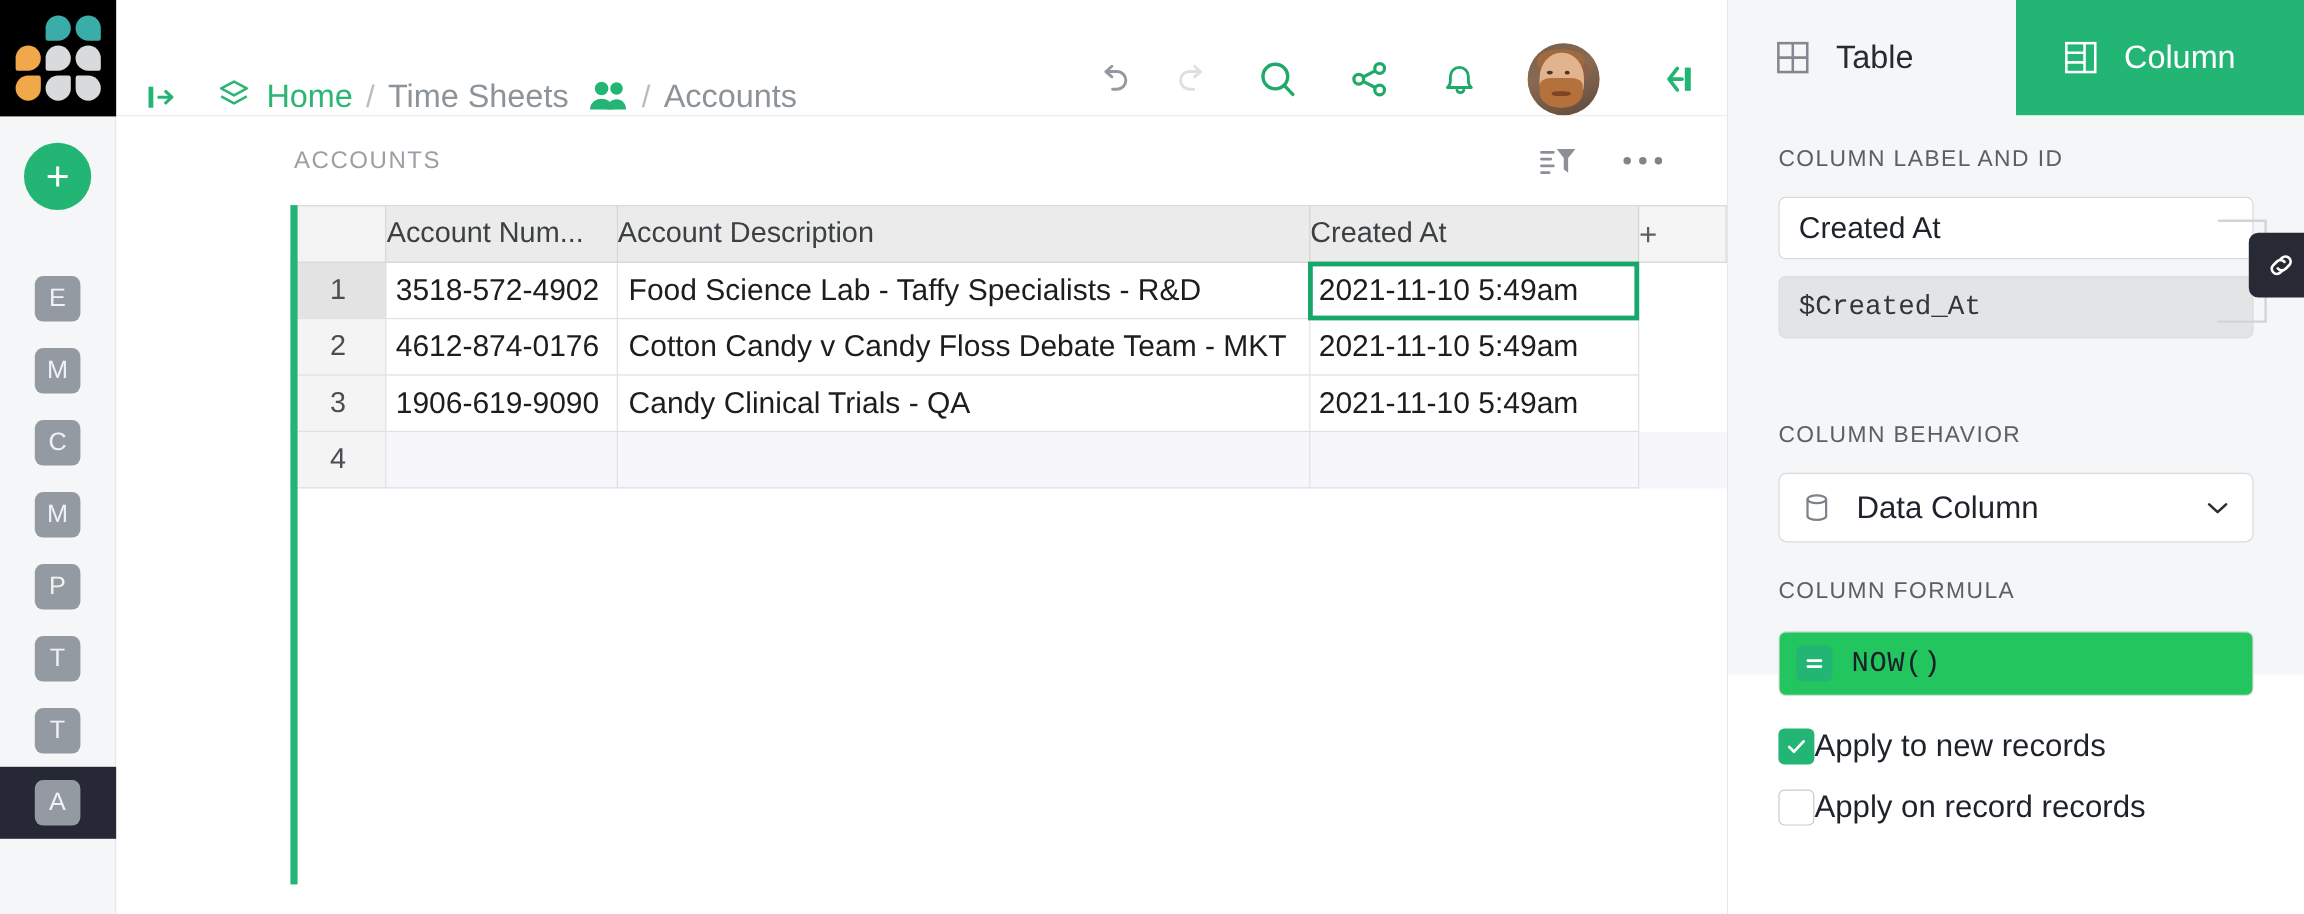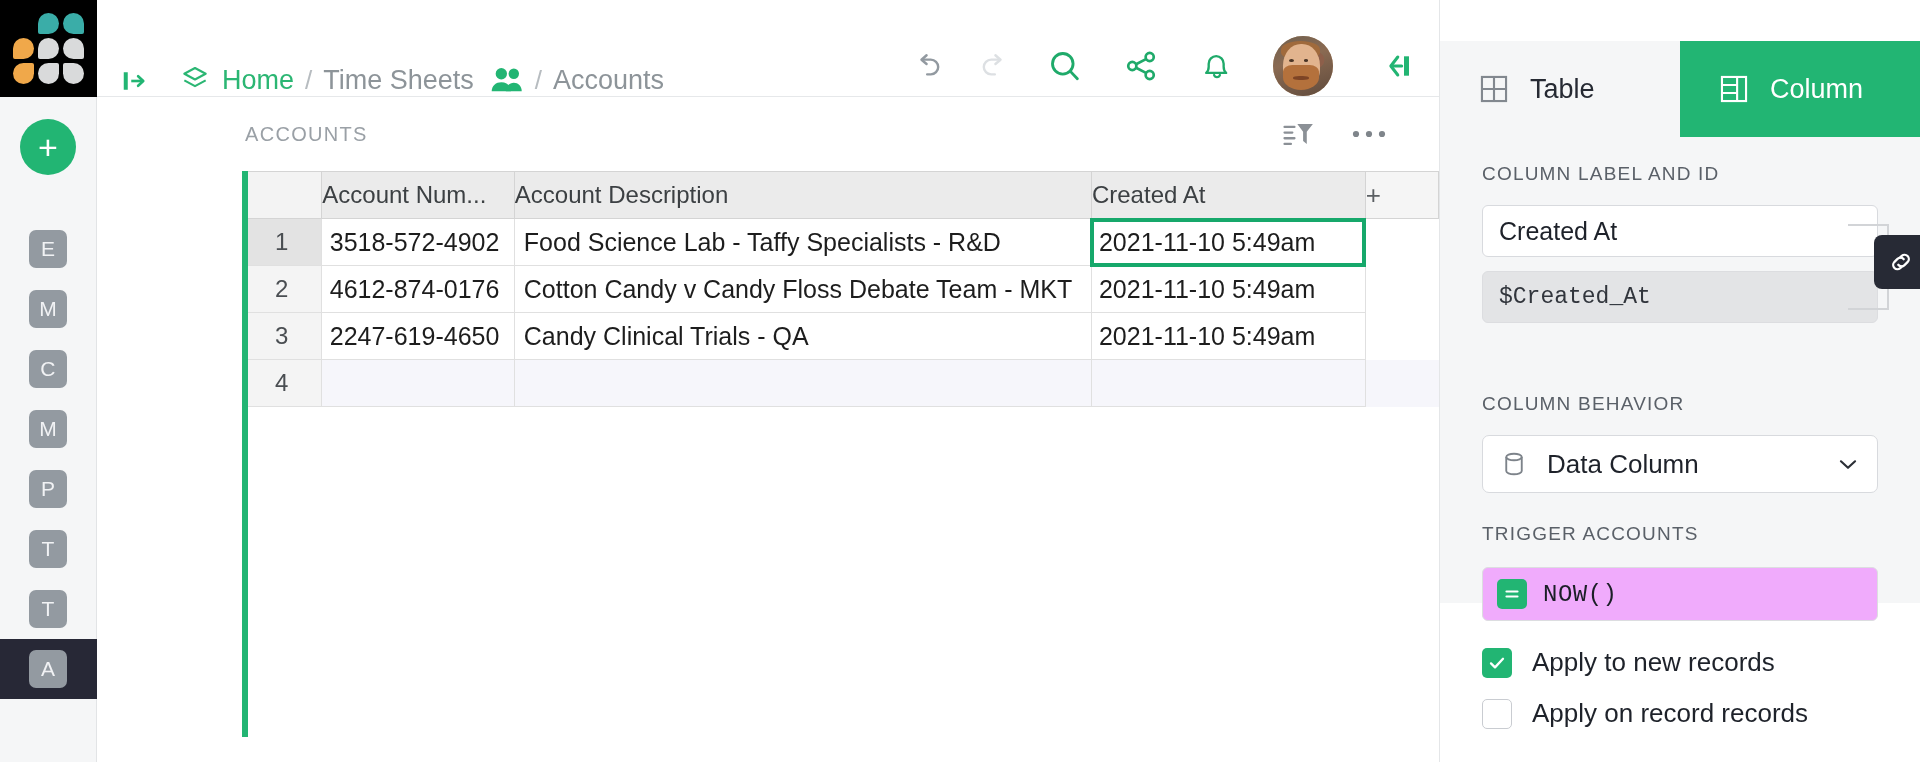--- a/index.html
+++ b/index.html
@@ -156,21 +156,21 @@
   tbody tr.empty td.gut { background: #f4f4f4; }
 
   td.cell-selected {
     outline: 4px solid #16a86b; outline-offset: -3px;
     position: relative; z-index: 3; background: #fff !important;
   }
 
   
   .panel {
     width: 480px; flex: 0 0 480px; height: 562px;
-    background: #f5f6f7; display: flex; flex-direction: column; margin-top: 41px;
+    background: #f5f6f7; display: flex; flex-direction: column;
   }
   .panel-tabs { display: flex; height: 96px; flex: 0 0 96px; }
   .ptab {
     flex: 1 1 50%; display: flex; align-items: center; gap: 19px;
     padding-left: 37px; cursor: pointer;
     font-size: 27px;
   }
   .ptab.inactive { background: #f5f6f7; color: #262a33; }
   .ptab.active { background: #22b573; color: #ffffff; }
 
@@ -196,30 +196,30 @@
   }
 
   .select-box {
     height: 58px; border-radius: 7px; background: #fff; border: 1px solid #d8dade;
     display: flex; align-items: center; padding: 0 16px; gap: 18px;
     font-size: 26px; color: #1e222a; cursor: pointer;
   }
   .select-box .chev { margin-left: auto; }
 
   .formula-box {
-    height: 54px; border-radius: 6px; background: #f0abfc; border: 1px solid #dcdde0;
+    height: 54px; border-radius: 6px; background: #22c55e; border: 1px solid #dcdde0;
     display: flex; align-items: center; padding: 0 14px; gap: 16px;
   }
   .fx-badge {
     width: 30px; height: 30px; border-radius: 5px; background: #22b573;
     display: flex; align-items: center; justify-content: center; flex: 0 0 30px;
   }
   .fx-text { font-family: "Liberation Mono", monospace; font-size: 24px; color: #1b1f27; letter-spacing: .5px; }
 
-  .check-row { display: flex; align-items: center; gap: 20px; cursor: pointer; }
+  .check-row { display: flex; align-items: center; cursor: pointer; }
   .chk {
     width: 30px; height: 30px; border-radius: 5px; flex: 0 0 30px;
     display: flex; align-items: center; justify-content: center;
   }
   .chk.on { background: #22b573; }
   .chk.off { background: #ffffff; border: 1px solid #c9ccd1; }
   .check-lbl { font-size: 26px; color: #1e222a; }
 </style>
 </head>
 <body>
@@ -415,21 +415,21 @@
             </tr>
             <tr>
               <td class="gut">2</td>
               <td class="num">4612-874-0176</td>
               <td class="desc">Cotton Candy v Candy Floss Debate Team - MKT</td>
               <td class="date">2021-11-10 5:49am</td>
               <td class="pad"></td>
             </tr>
             <tr>
               <td class="gut">3</td>
-              <td class="num">2247-619-4650</td>
+              <td class="num">1906-619-9090</td>
               <td class="desc">Candy Clinical Trials - QA</td>
               <td class="date">2021-11-10 5:49am</td>
               <td class="pad"></td>
             </tr>
             <tr class="empty">
               <td class="gut">4</td>
               <td class="num"></td>
               <td class="desc"></td>
               <td class="date"></td>
               <td class="pad"></td>
@@ -496,21 +496,21 @@
         <span>Data Column</span>
         <span class="chev" style="display:flex;">
           <svg width="26" height="26" viewBox="0 0 24 24">
             <path d="M5.5 9.5l6.5 6 6.5-6" fill="none" stroke="#2b2f36" stroke-width="2" stroke-linecap="round" stroke-linejoin="round"></path>
           </svg>
         </span>
       </div>
     </div>
 
     <div class="panel-section" style="padding-top:30px;">
-      <div class="sec-label">TRIGGER ACCOUNTS</div>
+      <div class="sec-label">COLUMN FORMULA</div>
 
       <div class="formula-box" style="margin-top:22px;">
         <span class="fx-badge">
           <svg width="18" height="18" viewBox="0 0 18 18">
             <path d="M3.5 6.5h11M3.5 11.5h11" stroke="#ffffff" stroke-width="2.2" stroke-linecap="round"></path>
           </svg>
         </span>
         <span class="fx-text">NOW()</span>
       </div>
 

